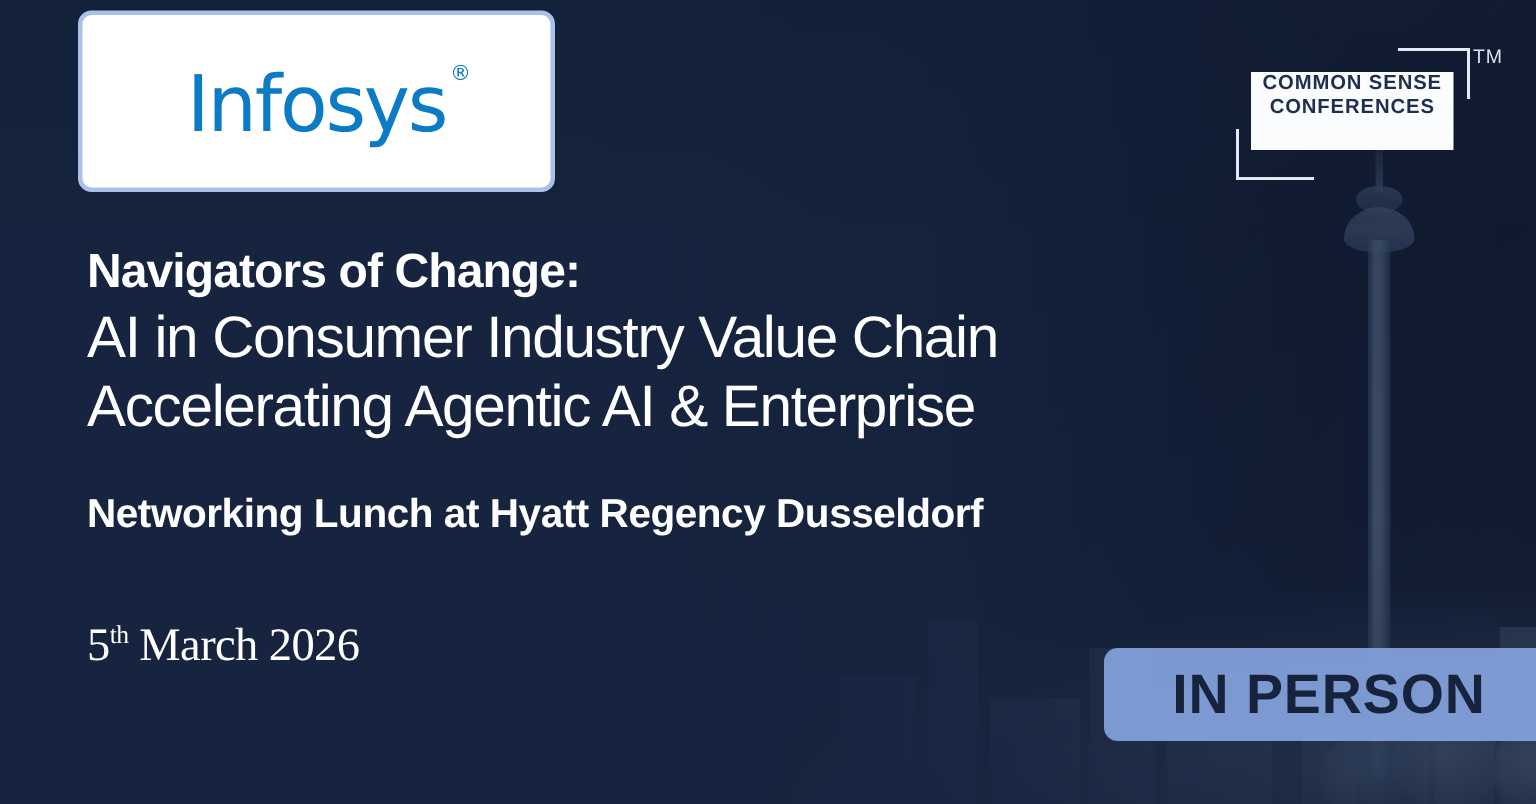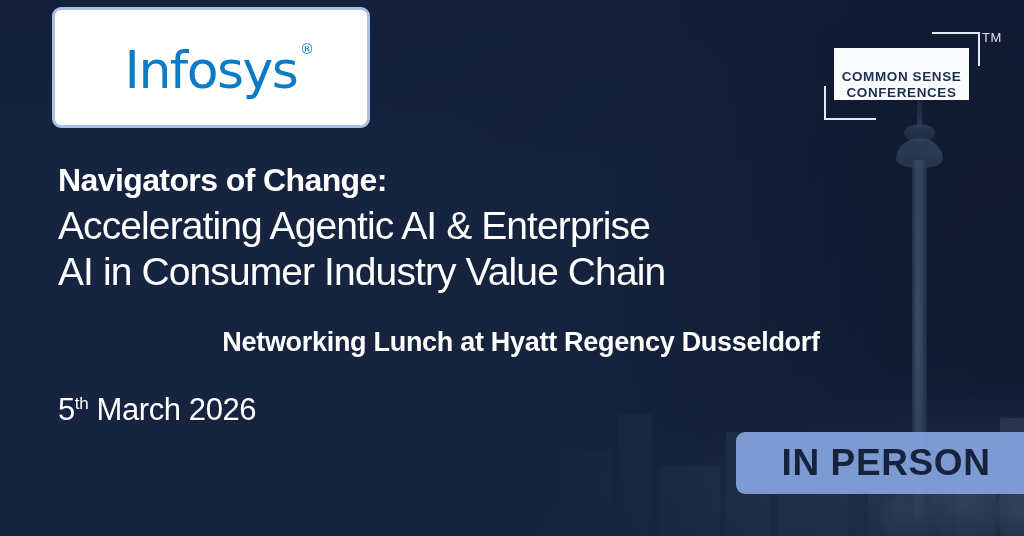--- a/index.html
+++ b/index.html
@@ -141,21 +141,21 @@
     width: 165px; height: 92px;
   }
   .csc-box {
     position: absolute;
     left: 10px; top: 18px;
     width: 135px; height: 52px;
     background: #fbfcfe;
     display: flex;
     flex-direction: column;
     align-items: center;
-    justify-content: flex-end;
+    justify-content: flex-start;
     gap: 2px;
   }
   .csc-line {
     font-family: "Liberation Sans", sans-serif;
     font-weight: bold;
     font-size: 13.5px;
     letter-spacing: 0.6px;
     color: #1d2e4e;
     line-height: 1.05;
   }
@@ -203,29 +203,28 @@
     line-height: 1.18;
     margin: 0;
   }
   .venue {
     font-family: "Liberation Sans", sans-serif;
     font-weight: bold;
     font-size: 27px;
     color: #ffffff;
     letter-spacing: -0.3px;
     margin: 32px 0 0 0;
-    text-align: center;
   }
   .date {
-    font-family: Liberation Sans, sans-serif;
+    font-family: Liberation Serif, serif;
     font-weight: 400;
     font-size: 31px;
     color: #ffffff;
     letter-spacing: -0.4px;
-    margin: 34px 0 0 0;
+    margin: 54px 0 0 0;
   }
   .date sup { font-size: 0.55em; vertical-align: super; }
 
   
   .badge {
     position: absolute;
     left: 736px; top: 432px;
     width: 300px; height: 62px;
     background: rgba(133,163,221,0.92);
     border-radius: 9px;
@@ -289,22 +288,22 @@
     <div class="csc-bracket-bl"></div>
     <div class="csc-box">
       <div class="csc-line">COMMON SENSE</div>
       <div class="csc-line">CONFERENCES</div>
     </div>
     <div class="csc-tm">TM</div>
   </div>
 
   <div class="copy">
     <h1 class="title-main">Navigators of Change:</h1>
+    <div class="title-sub">AI in Consumer Industry Value Chain</div>
     <div class="title-sub">Accelerating Agentic AI &amp; Enterprise</div>
-    <div class="title-sub">AI in Consumer Industry Value Chain</div>
     <div class="venue">Networking Lunch at Hyatt Regency Dusseldorf</div>
     <div class="date"><span>5</span><sup>th</sup><span> March 2026</span></div>
   </div>
 
   <div class="badge">
     <span class="badge-text">IN PERSON</span>
   </div>
 
 </div>
 

